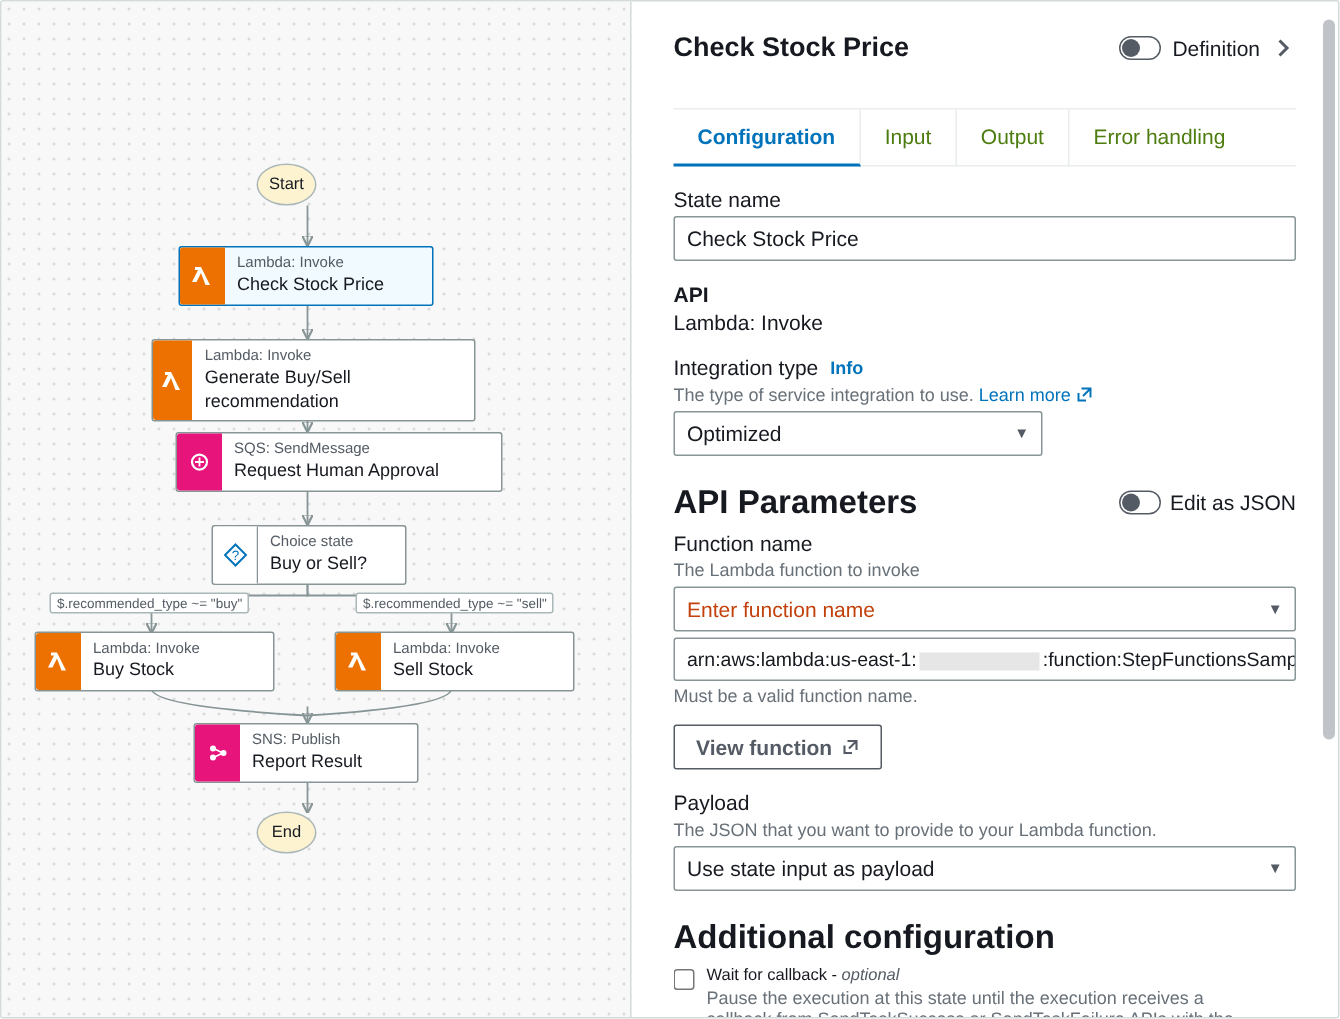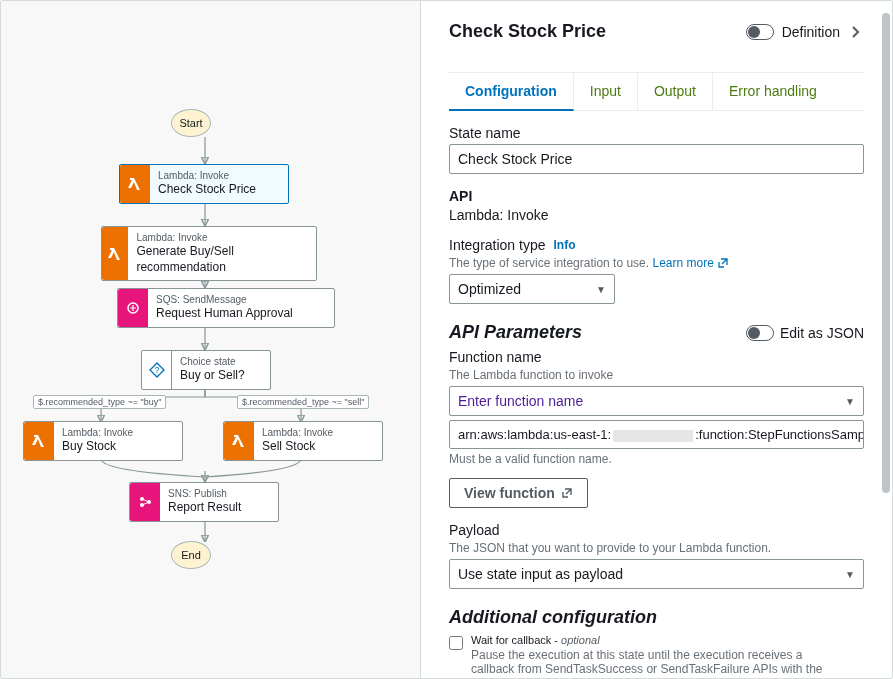--- a/index.html
+++ b/index.html
@@ -50,25 +50,25 @@
   .tab.active { color: #0073bb; font-weight: 700; border-bottom: 2px solid #0073bb; margin-bottom: -1px; }
 
   .field { margin-bottom: 14px; }
   .field-label { font-size: 14px; color: #16191f; margin-bottom: 3px; display: flex; align-items: center; gap: 8px; }
   .field-help { font-size: 12px; color: #687078; margin-bottom: 4px; }
   .info-link { color: #0073bb; font-size: 12px; font-weight: 700; cursor: pointer; }
   .learn-link { color: #0073bb; font-size: 12px; cursor: pointer; display: inline-flex; align-items: center; gap: 3px; }
   input[type=text].box, .select-box { width: 100%; border: 1px solid #879596; border-radius: 2px; padding: 6px 8px; font-size: 14px; color: #16191f; background: #fff; }
   .select-box { display: flex; align-items: center; justify-content: space-between; cursor: pointer; }
   .select-box .sel-text { color: #16191f; }
-  .select-box.placeholder .sel-text { color: #4c1d95; }
+  .select-box.placeholder .sel-text { color: #c2410c; }
   .select-caret { font-size: 10px; color: #545b64; }
 
   .section-head { display: flex; align-items: center; justify-content: space-between; margin: 18px 0 6px; }
-  .section-head h3 { font-size: 18px; font-weight: 700; font-style: italic; }
+  .section-head h3 { font-size: 22px; font-weight: 700; }
   .section-head .right-mini { display: flex; align-items: center; gap: 6px; font-size: 14px; justify-content: space-between; }
 
   .arn-row { width: 100%; border: 1px solid #879596; border-radius: 2px; padding: 6px 8px; font-size: 13px; margin-top: 4px; white-space: nowrap; overflow: hidden; }
   .arn-row .redact { display: inline-block; width: 80px; height: 12px; background: #e6e6e6; vertical-align: middle; margin: 0 2px; }
 
   .btn { display: inline-flex; align-items: center; gap: 6px; border: 1px solid #545b64; border-radius: 2px; padding: 6px 14px; font-size: 14px; font-weight: 700; color: #545b64; background: #fff; cursor: pointer; }
 
   .mini-help { font-size: 12px; color: #687078; margin-top: 3px; }
 
   .checkbox-row { display: flex; align-items: flex-start; gap: 8px; margin-top: 6px; }
@@ -252,21 +252,21 @@
         </div>
         <div class="field-help">
           <span>The type of service integration to use.</span>
           <span class="learn-link">
             <span>Learn more</span>
             <svg class="ext-icon" viewBox="0 0 12 12">
                 <path d="M4 2h6v6M10 2L5 7M2 5v5h5" fill="none" stroke="#0073bb" stroke-width="1.3"></path>
               </svg>
           </span>
         </div>
-        <div class="select-box" style="width:166px">
+        <div class="select-box" style="width:246px">
           <span class="sel-text">Optimized</span>
           <span class="select-caret">▼</span>
         </div>
       </div>
 
       <div class="section-head">
         <h3>API Parameters</h3>
         <div class="right-mini">
           <div class="toggle">
             <div class="toggle-track"></div>

